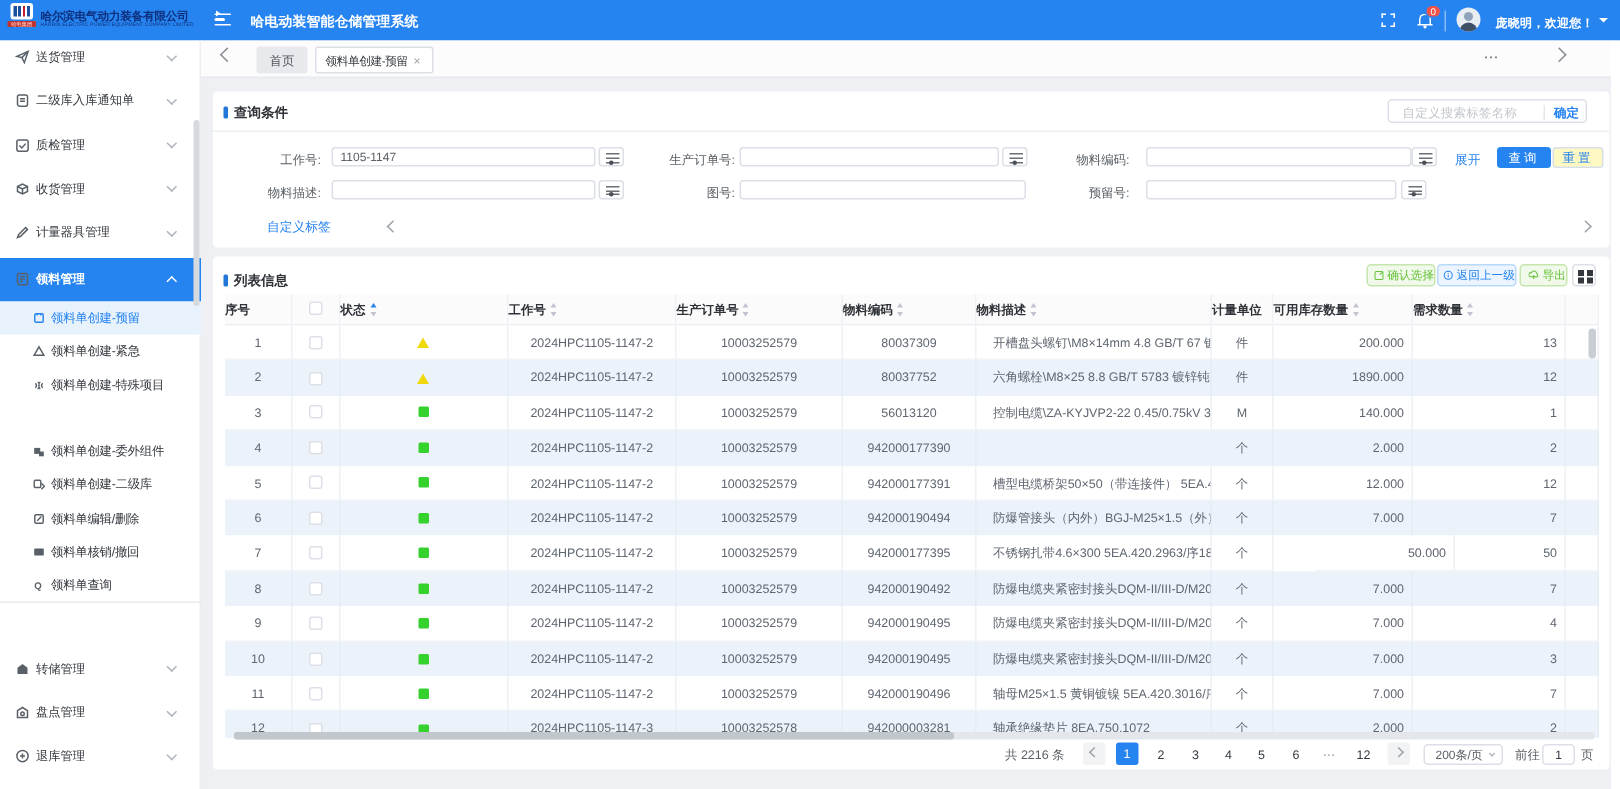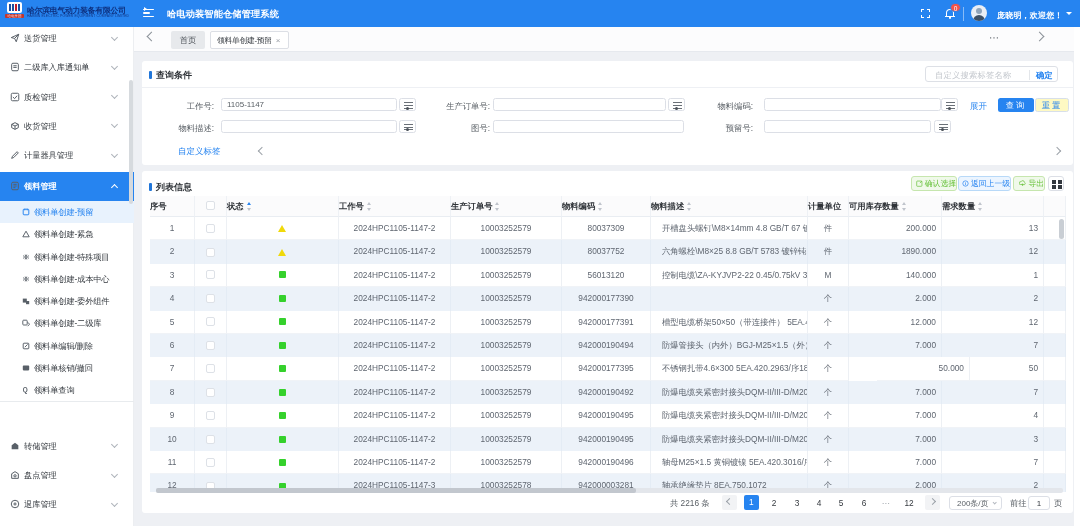--- a/index.html
+++ b/index.html
@@ -248,28 +248,20 @@
       <div class="txt">领料单创建-紧急</div>
     </div>
     <div class="smi " style="top:218.45000000000002px">
       <div class="ico">
         <svg class="ic" viewBox="0 0 10 10">
           <path d="M2 3 a3 3 0 0 1 0 4 M4 2 a4.5 4.5 0 0 1 0 6 M8 3 a3 3 0 0 0 0 4 M6 2 a4.5 4.5 0 0 0 0 6" stroke="currentColor" stroke-width="1.1" fill="none"></path>
         </svg>
       </div>
       <div class="txt">领料单创建-特殊项目</div>
     </div>
-    <div class="smi " style="top:240.75px">
-      <div class="ico">
-        <svg class="ic" viewBox="0 0 10 10">
-          <path d="M2 3 a3 3 0 0 1 0 4 M4 2 a4.5 4.5 0 0 1 0 6 M8 3 a3 3 0 0 0 0 4 M6 2 a4.5 4.5 0 0 0 0 6" stroke="currentColor" stroke-width="1.1" fill="none"></path>
-        </svg>
-      </div>
-      <div class="txt">领料单创建-成本中心</div>
-    </div>
     <div class="smi " style="top:263.05px">
       <div class="ico">
         <svg class="ic" viewBox="0 0 10 10">
           <rect x="1" y="2" width="5" height="5" fill="currentColor"></rect>
           <rect x="5" y="5" width="4" height="4" fill="currentColor"></rect>
         </svg>
       </div>
       <div class="txt">领料单创建-委外组件</div>
     </div>
     <div class="smi " style="top:285.35px">

